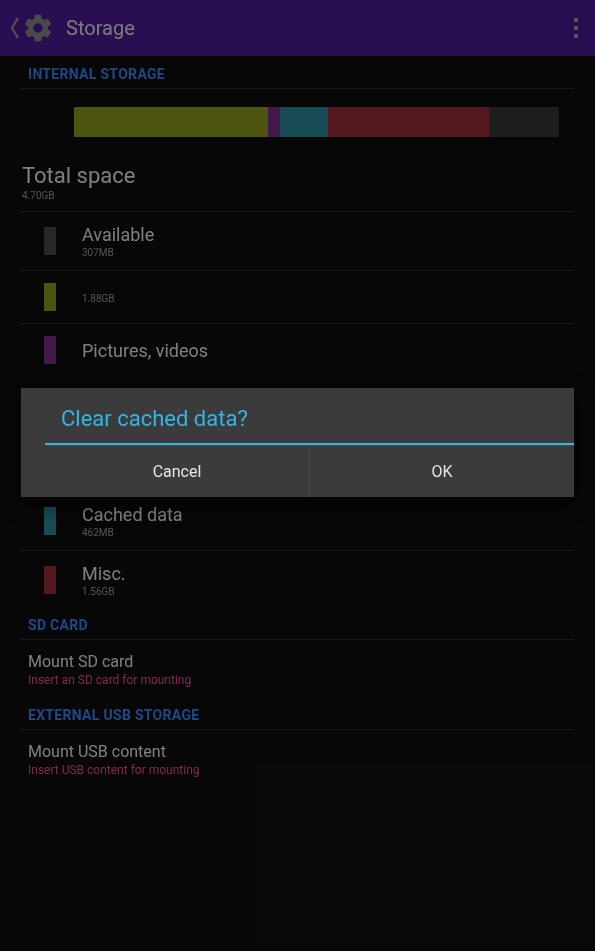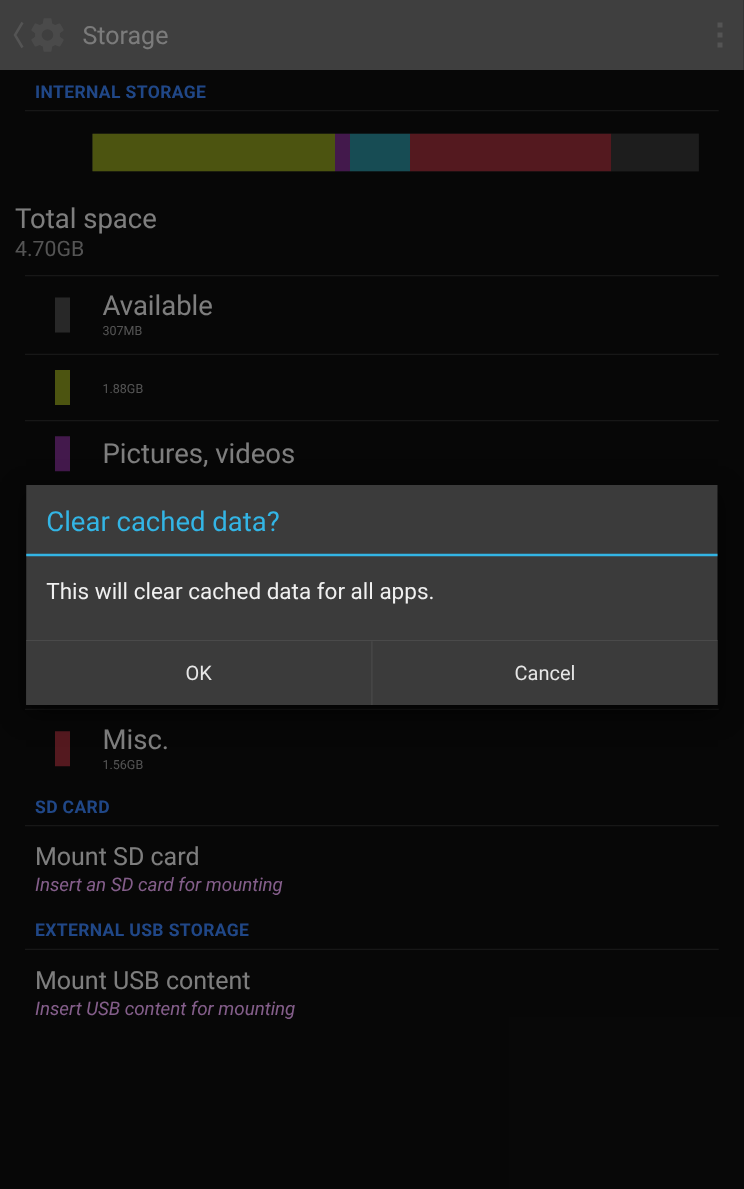--- a/index.html
+++ b/index.html
@@ -1,51 +1,51 @@
 <!DOCTYPE html>
 <html><head>
 <meta charset="utf-8">
 <style>
   * { margin: 0; padding: 0; box-sizing: border-box; font-family: Roboto, "Helvetica Neue", Arial, sans-serif; }
   body { width: 595px; height: 951px; background: #0e0e0e; position: relative; overflow: hidden; }
 
   
-  .header { height: 56px; display: flex; align-items: center; padding: 0 8px; background: #737373; }
+  .header { height: 56px; display: flex; align-items: center; padding: 0 8px; background: #4c1d95; }
   .back    { display:flex; align-items:center; color:#bbb; }
   .back svg { display:block; }
   .title   { color:#e0e0e0; font-size: 20px; margin-left: 12px; flex:1; }
   .overflow{ color:#999; padding:8px; }
   .overflow svg { display:block; }
 
   
   .section-header { color:#3b82f6; font-size: 14px; font-weight:700; padding: 10px 16px 4px 28px; letter-spacing:.3px; }
   .divider { height:1px; background:#2a2a2a; margin: 2px 20px; }
 
   
   .bar { height:30px; margin: 18px 36px 18px 74px; display:flex; background:#353535; }
   .seg { height:100%; }
 
   
-  .row { padding: 8px 20px 8px 12px; }
+  .row { padding: 8px 20px 8px 22px; }
   .row .big { color:#e6e6e6; font-size: 22px; }
-  .row .sub { color:#9a9a9a; font-size: 17px; margin-top:2px; }
+  .row .sub { color:#9a9a9a; font-size: 10px; margin-top:2px; }
   .indent { display:flex; align-items:center; padding: 10px 20px 10px 44px; }
   .swatch { width:12px; height:28px; margin-right:26px; flex:0 0 12px; }
-  .txts .t1 { color:#e6e6e6; font-size: 22px; }
+  .txts .t1 { color:#e6e6e6; font-size: 18px; }
   .txts .t2 { color:#9a9a9a; font-size: 10px; margin-top:2px; }
 
   .simple { padding: 10px 20px 10px 28px; }
-  .simple .t1 { color:#e6e6e6; font-size: 20px; }
-  .simple .t2 { color:#f0abfc; font-size: 15px; margin-top:2px;font-style:italic; }
+  .simple .t1 { color:#e6e6e6; font-size: 16px; }
+  .simple .t2 { color:#ec4899; font-size: 12px; margin-top:2px; }
 
   
   .scrim { position:absolute; inset:0; background:rgba(0,0,0,.45); }
 
   
-  .dialog { position:absolute; left:21px; right:21px; top:388px; background:#3b3b3b; box-shadow:0 6px 18px rgba(0,0,0,.6); }
+  .dialog { position:absolute; left:21px; right:21px; top:388px; background:#3b3b3b; box-shadow:0 6px 18px rgba(0,0,0,.6);padding-left:24px; }
   .d-title { color:#33b5e5; font-size: 22px; padding: 18px 16px 12px; }
   .d-sep   { height:2px; background:#33b5e5; }
   .d-body  { color:#f0f0f0; font-size: 18px; padding: 18px 16px 28px; }
   .d-btns  { display:flex; border-top:1px solid #4a4a4a; }
   .d-btn   { flex:1; text-align:center; color:#e6e6e6; font-size:16px; padding:16px 0; background:#3b3b3b; border:none; cursor:pointer; }
   .d-btn + .d-btn { border-left:1px solid #4a4a4a; }
 </style>
 </head>
 <body>
 
@@ -139,18 +139,17 @@
 <div class="divider"></div>
 <div class="simple">
   <div class="t1">Mount USB content</div>
   <div class="t2">Insert USB content for mounting</div>
 </div>
 
 <div class="scrim"></div>
 <div class="dialog">
   <div class="d-title">Clear cached data?</div>
   <div class="d-sep"></div>
-  <div class="d-body">This will clear cached data for all apps.</div>
   <div class="d-btns">
+    <button class="d-btn">Cancel</button>
     <button class="d-btn">OK</button>
-    <button class="d-btn">Cancel</button>
   </div>
 </div>
 
 </body></html>

